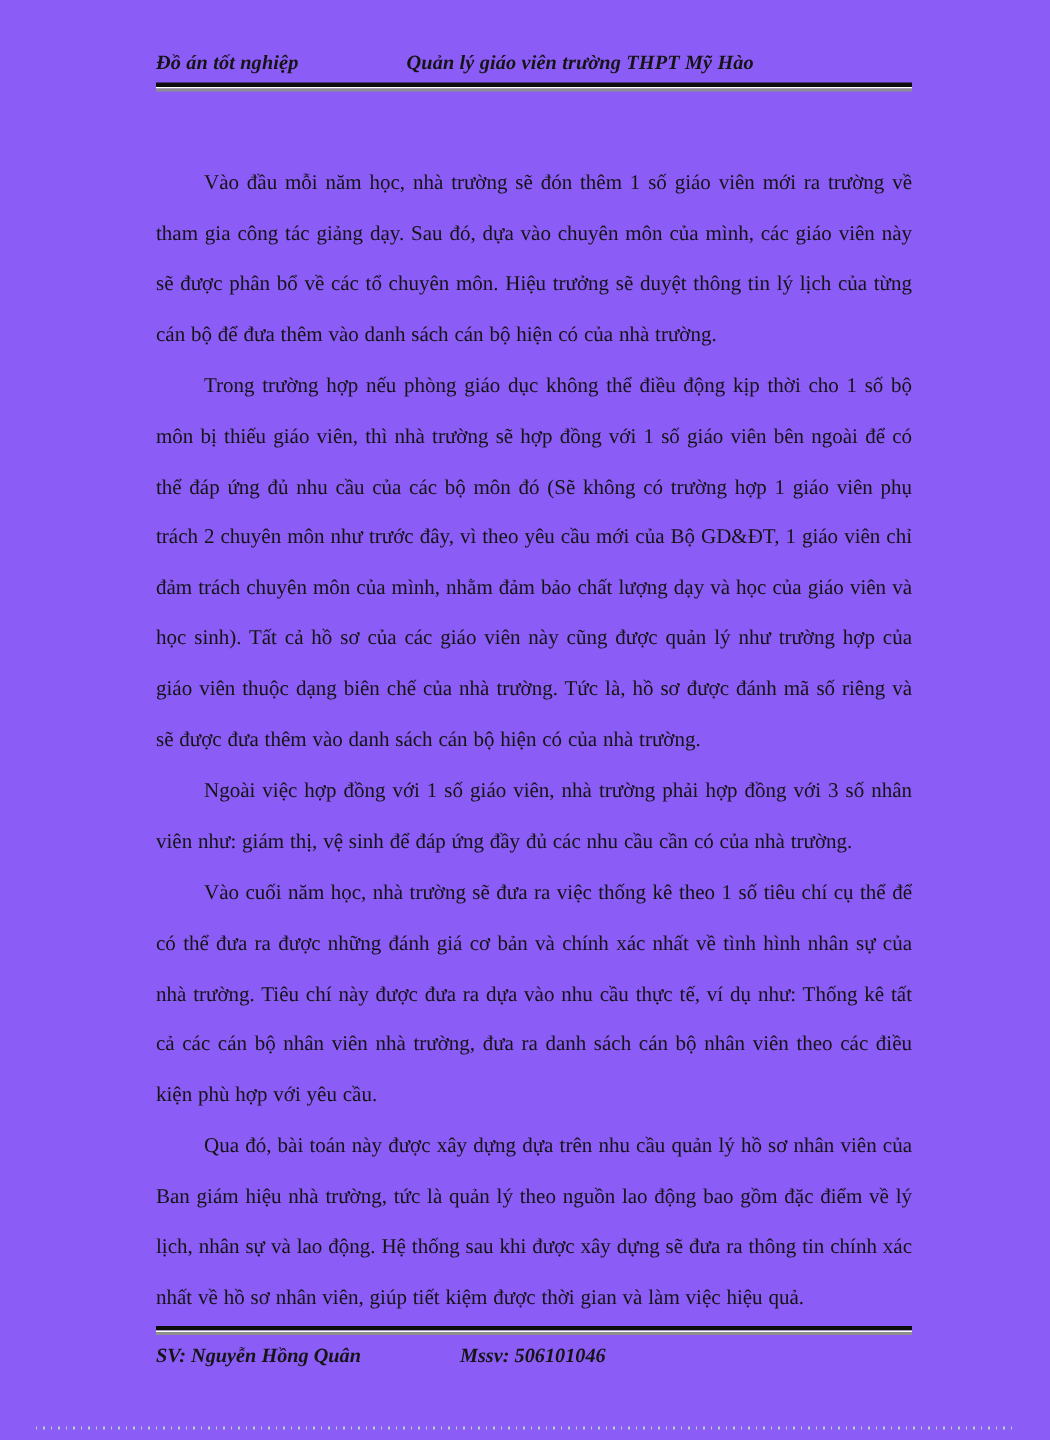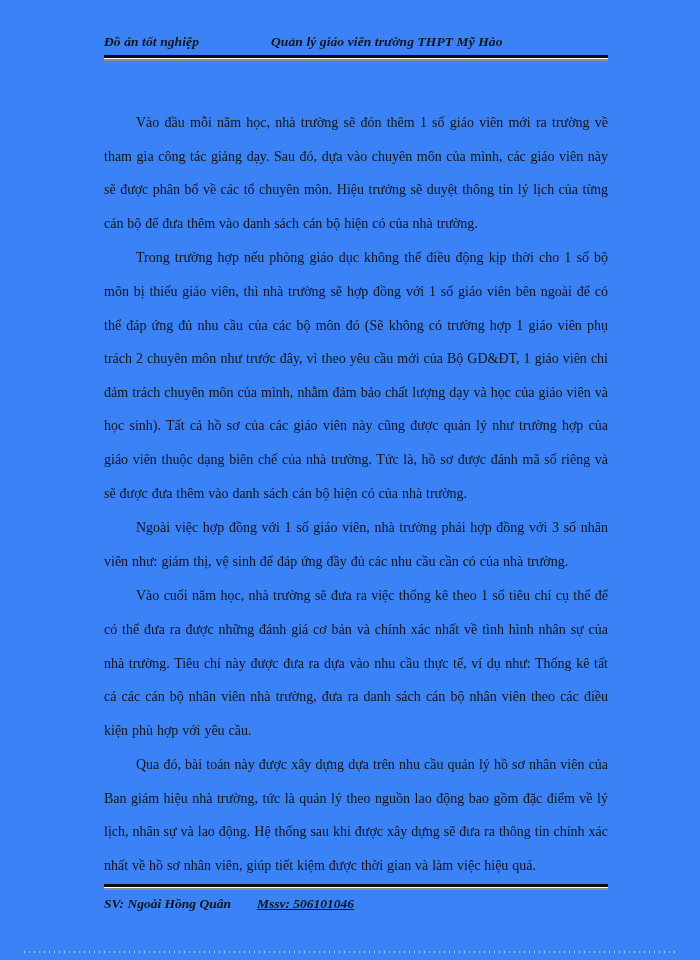--- a/index.html
+++ b/index.html
@@ -14,21 +14,21 @@
     font-family: "Liberation Serif", "DejaVu Serif", serif;
     color: #141414;
     position: relative;
   }
 
   .page {
     position: absolute;
     inset: 0;
     width: 700px;
     height: 960px;
-    background: #3b82f6;
+    background: #8b5cf6;
   }
 
   
   .header {
     position: absolute;
     left: 104px;
     top: 34px;
     width: 504px;
   }
   .header-row {
@@ -95,22 +95,21 @@
   }
   .footer-row {
     display: flex;
     align-items: baseline;
     font-style: italic;
     font-weight: bold;
     font-size: 13.5px;
     white-space: nowrap;
   }
   .footer-right {
-    margin-left: 26px;
-    text-decoration: underline;
+    margin-left: 66px;
   }
 
   
   .scan-artifact {
     position: absolute;
     left: 24px;
     top: 951px;
     width: 652px;
     height: 2px;
     background-image: repeating-linear-gradient(
@@ -146,20 +145,20 @@
     <p class="para">Qua đó, bài toán này được xây dựng dựa trên nhu cầu quản lý hồ sơ nhân viên của Ban giám hiệu nhà trường, tức là quản lý theo nguồn lao động bao gồm đặc điểm về lý lịch, nhân sự và lao động. Hệ thống sau khi được xây dựng sẽ đưa ra thông tin chính xác nhất về hồ sơ nhân viên, giúp tiết kiệm được thời gian và làm việc hiệu quả.</p>
   </div>
 
   <div class="footer">
     <div class="rule-double">
       <div class="rule-thick"></div>
       <div class="rule-gap"></div>
       <div class="rule-thin"></div>
     </div>
     <div class="footer-row">
-      <span class="footer-left">SV: Ngoài Hồng Quân</span>
+      <span class="footer-left">SV: Nguyễn Hồng Quân</span>
       <span class="footer-right">Mssv: 506101046</span>
     </div>
   </div>
 
   <div class="scan-artifact"></div>
 
 </div>
 
 </body></html>

